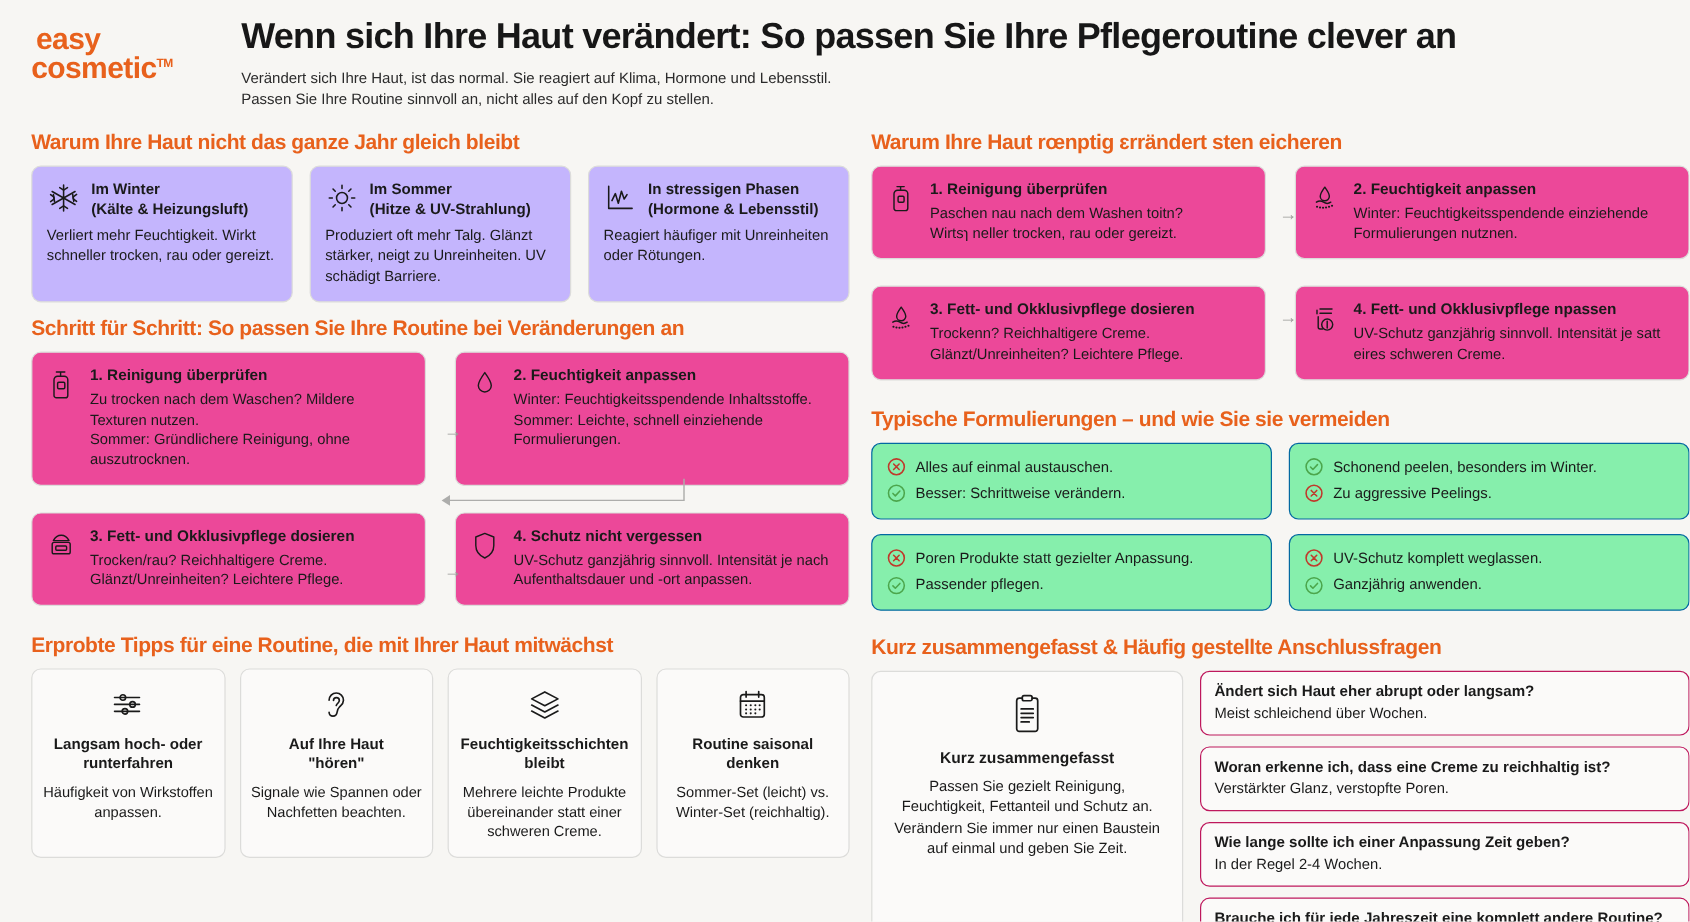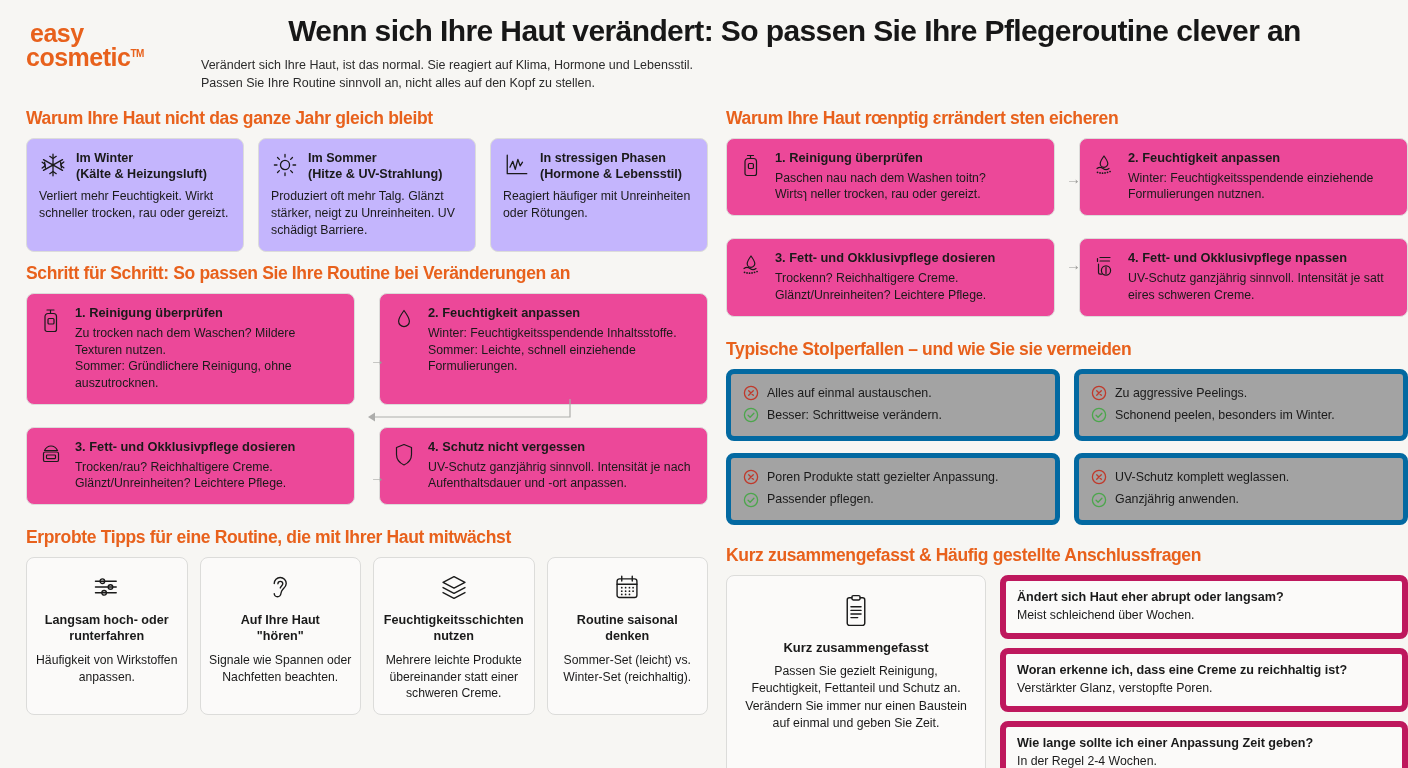--- a/index.html
+++ b/index.html
@@ -15,21 +15,21 @@
   
   .header { display: flex; align-items: flex-start; padding: 14px 20px 6px 26px; }
   .logo { width: 175px; flex: 0 0 175px; padding-top: 8px; }
   .logo-word { color: #e8611c; font-weight: 700; line-height: 0.95;
     letter-spacing: -0.5px; }
   .logo-easy { font-size: 25px; margin-left: 4px; }
   .logo-cos { font-size: 25px; position: relative; display: inline-block; }
   .logo-tm { font-size: 10px; vertical-align: super; font-weight: 700; }
   .head-text { flex: 1; }
   .head-title { font-size: 30px; font-weight: 700; letter-spacing: -0.6px;
-    line-height: 1.14; color: #171717; text-align: center; }
+    line-height: 1.14; color: #171717; }
   .head-sub { font-size: 12.5px; line-height: 1.42; color: #2b2b2b; margin-top: 9px; }
 
   
   .cols { display: flex; padding: 0 18px 0 26px; gap: 18px; }
   .col { width: 682px; flex: 0 0 682px; }
 
   .sec-title { color: #e8611c; font-size: 17.5px; font-weight: 700;
     letter-spacing: -0.35px; margin: 9px 0 9px 0; }
   .sec-title.tight { margin-top: 11px; }
 
@@ -59,35 +59,35 @@
   .row4 { display: flex; gap: 12px; }
   .tip { flex: 1; border: 1px solid #dcdcda; border-radius: 8px; background: #fbfaf9;
     padding: 12px 8px 12px 8px; text-align: center; min-height: 152px; }
   .tip-ic { height: 34px; display: flex; align-items: center; justify-content: center; }
   .tip-t { font-size: 12.6px; font-weight: 700; line-height: 1.3; margin-top: 8px; }
   .tip-b { font-size: 12.2px; line-height: 1.38; margin-top: 7px; }
 
   
   .row2 { display: flex; gap: 14px; }
   .row2 + .row2 { margin-top: 12px; }
-  .pit { flex: 1; border: 5px solid #0369a1; border-radius: 8px; background: #a3a3a3;
+  .pit { flex: 1; border: 1px solid #0369a1; border-radius: 8px; background: #86efac;
     padding: 10px 12px 11px 12px; }
   .pit-line { display: flex; align-items: center; gap: 8px; font-size: 12.4px;
     line-height: 1.5; }
   .pit-line + .pit-line { margin-top: 4px; }
 
   
   .sumwrap { display: flex; gap: 14px; }
   .summary { width: 260px; flex: 0 0 260px; border: 1px solid #dcdcda;
     border-radius: 8px; background: #fbfaf9; padding: 14px 12px; text-align: center; }
   .sum-ic { height: 42px; display: flex; align-items: center; justify-content: center; }
   .sum-t { font-size: 13px; font-weight: 700; margin-top: 8px; }
   .sum-b { font-size: 12.3px; line-height: 1.42; margin-top: 8px; }
   .faqs { flex: 1; display: flex; flex-direction: column; gap: 9px; }
-  .faq { border: 6px solid #be185d; border-radius: 8px; background: #fbfaf9;
+  .faq { border: 1px solid #be185d; border-radius: 8px; background: #fbfaf9;
     padding: 8px 11px 9px 11px; }
   .faq-q { font-size: 12.6px; font-weight: 700; line-height: 1.3; }
   .faq-a { font-size: 12.3px; line-height: 1.35; margin-top: 2px; }
 
   svg { display: block; }
   .st-thin { fill: none; stroke: #1a1a1a; stroke-width: 1.2;
         stroke-linecap: round; stroke-linejoin: round; }
 </style>
 </head>
 <body>
@@ -278,21 +278,21 @@
         <div class="tip">
           <div class="tip-ic">
             <svg width="30" height="28" viewBox="0 0 26 24">
                 <g class="st-thin">
               <path d="M13 3l9.5 5-9.5 5L3.5 8z"></path>
               <path d="M3.5 12.5L13 17.5l9.5-5"></path>
               <path d="M3.5 16.8L13 21.8l9.5-5"></path>
             </g>
               </svg>
           </div>
-          <div class="tip-t">Feuchtigkeitsschichten nutzen</div>
+          <div class="tip-t">Feuchtigkeitsschichten bleibt</div>
           <div class="tip-b">Mehrere leichte Produkte übereinander statt einer schweren Creme.</div>
         </div>
         <div class="tip">
           <div class="tip-ic">
             <svg width="28" height="28" viewBox="0 0 24 24">
                 <g class="st-thin">
               <rect x="3.5" y="5" width="17" height="16" rx="2"></rect>
               <path d="M7.5 2.8v4M16.5 2.8v4M3.5 9.6h17"></path>
               <g fill="#1a1a1a" stroke="none">
                 <circle cx="7.5" cy="12.6" r="0.75"></circle>
@@ -384,52 +384,52 @@
                 </svg>
             </div>
             <div>
               <div class="step-t">4. Fett- und Okklusivpflege npassen</div>
               <div class="step-b" style="white-space:pre-line">UV-Schutz ganzjährig sinnvoll. Intensität je satt eires schweren Creme.</div>
             </div>
           </div>
         </div>
       </div>
 
-      <div class="sec-title tight" style="margin-top:22px">Typische Stolperfallen – und wie Sie sie vermeiden</div>
+      <div class="sec-title tight" style="margin-top:22px">Typische Formulierungen – und wie Sie sie vermeiden</div>
       <div class="row2">
         <div class="pit">
           <div class="pit-line">
             <svg width="16" height="16" viewBox="0 0 16 16">
               <circle cx="8" cy="8" r="6.6" fill="none" stroke="#c0392b" stroke-width="1.3"></circle>
               <path d="M5.7 5.7l4.6 4.6M10.3 5.7l-4.6 4.6" stroke="#c0392b" stroke-width="1.3" stroke-linecap="round"></path>
             </svg>
             <span>Alles auf einmal austauschen.</span>
           </div>
           <div class="pit-line">
             <svg width="16" height="16" viewBox="0 0 16 16">
               <circle cx="8" cy="8" r="6.6" fill="none" stroke="#4ca64c" stroke-width="1.3"></circle>
               <path d="M5.1 8.2l2 2 3.8-4" fill="none" stroke="#4ca64c" stroke-width="1.3" stroke-linecap="round" stroke-linejoin="round"></path>
             </svg>
             <span>Besser: Schrittweise verändern.</span>
           </div>
         </div>
         <div class="pit">
           <div class="pit-line">
             <svg width="16" height="16" viewBox="0 0 16 16">
+              <circle cx="8" cy="8" r="6.6" fill="none" stroke="#4ca64c" stroke-width="1.3"></circle>
+              <path d="M5.1 8.2l2 2 3.8-4" fill="none" stroke="#4ca64c" stroke-width="1.3" stroke-linecap="round" stroke-linejoin="round"></path>
+            </svg>
+            <span>Schonend peelen, besonders im Winter.</span>
+          </div>
+          <div class="pit-line">
+            <svg width="16" height="16" viewBox="0 0 16 16">
               <circle cx="8" cy="8" r="6.6" fill="none" stroke="#c0392b" stroke-width="1.3"></circle>
               <path d="M5.7 5.7l4.6 4.6M10.3 5.7l-4.6 4.6" stroke="#c0392b" stroke-width="1.3" stroke-linecap="round"></path>
             </svg>
             <span>Zu aggressive Peelings.</span>
-          </div>
-          <div class="pit-line">
-            <svg width="16" height="16" viewBox="0 0 16 16">
-              <circle cx="8" cy="8" r="6.6" fill="none" stroke="#4ca64c" stroke-width="1.3"></circle>
-              <path d="M5.1 8.2l2 2 3.8-4" fill="none" stroke="#4ca64c" stroke-width="1.3" stroke-linecap="round" stroke-linejoin="round"></path>
-            </svg>
-            <span>Schonend peelen, besonders im Winter.</span>
           </div>
         </div>
       </div>
       <div class="row2">
         <div class="pit">
           <div class="pit-line">
             <svg width="16" height="16" viewBox="0 0 16 16">
               <circle cx="8" cy="8" r="6.6" fill="none" stroke="#c0392b" stroke-width="1.3"></circle>
               <path d="M5.7 5.7l4.6 4.6M10.3 5.7l-4.6 4.6" stroke="#c0392b" stroke-width="1.3" stroke-linecap="round"></path>
             </svg>

